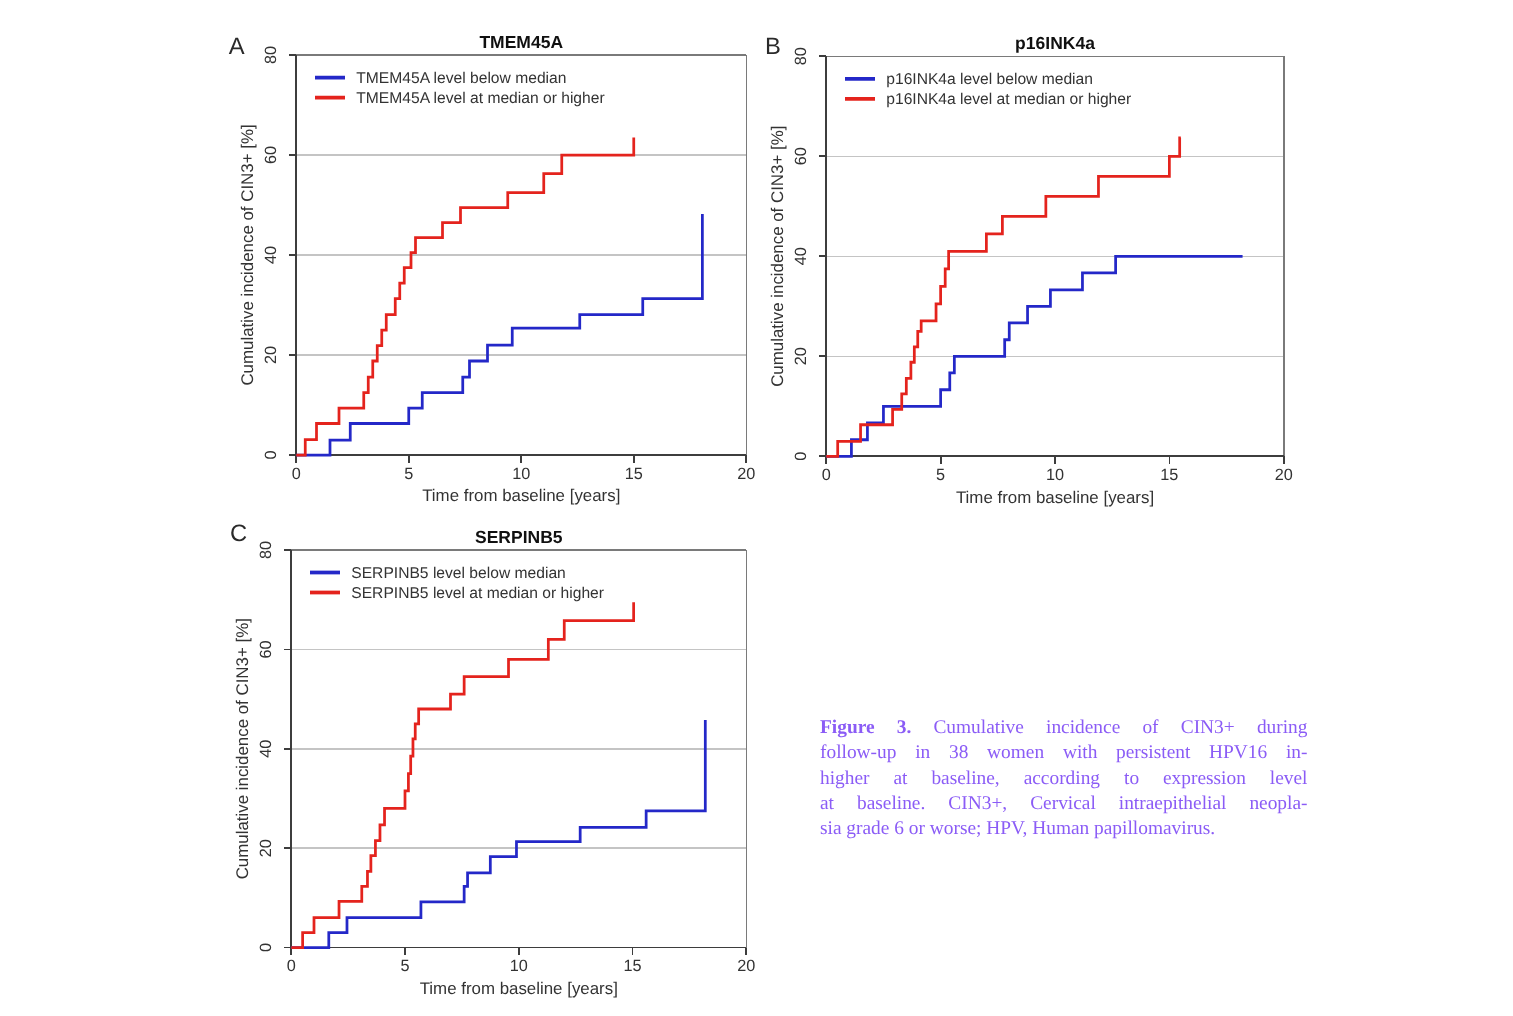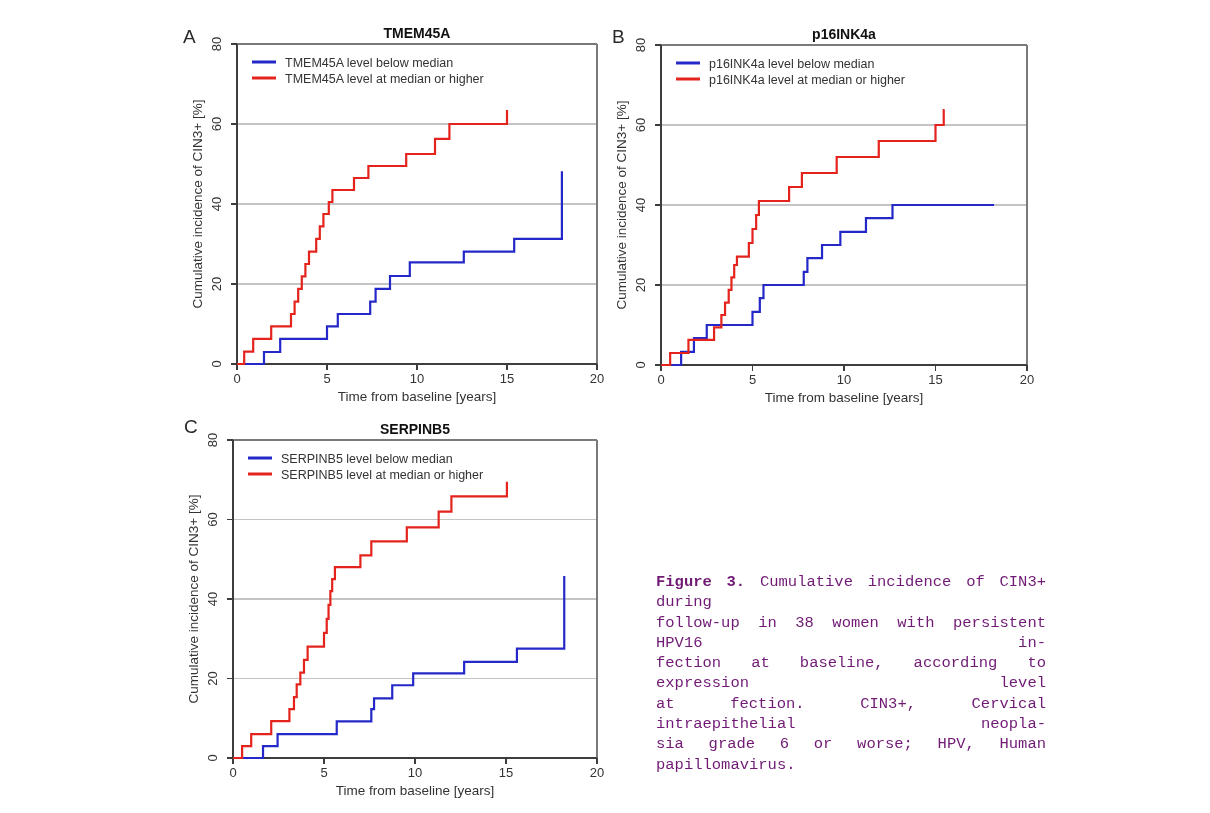--- a/index.html
+++ b/index.html
@@ -2,22 +2,22 @@
 <html><head>
 <meta charset="utf-8">
 <style>
   html,body{margin:0;padding:0;background:#ffffff;}
   #page{position:relative;width:1210px;height:813px;background:#ffffff;overflow:hidden;
         font-family:"Liberation Sans", sans-serif;}
   .panel{position:absolute;}
   .panel svg{display:block;}
   svg text{font-family:"Liberation Sans", sans-serif;}
   #caption{position:absolute;left:656px;top:572px;width:390px;
-           font-family:Liberation Mono, monospace;
-           font-size:15.5px;line-height:20.3px;color:#701a75;}
+           font-family:Liberation Serif, serif;
+           font-size:15.5px;line-height:20.3px;color:#8b5cf6;}
   .cl{text-align:justify;text-align-last:justify;white-space:normal;}
   .cl.last{text-align-last:left;}
   .b{font-weight:bold;}
 </style>
 </head>
 <body>
 
 <div id="page">
 
   <div class="panel" style="left: 170px; top: 5px;">
@@ -164,18 +164,18 @@
           <text x="111" y="78.5" font-size="12.5" fill="#333333">SERPINB5 level at median or higher</text>
         </g>
         <path d="M 63 358 L 93.03 358 L 93.03 346.075 L 107.59 346.075 L 107.59 334.15 L 166.74 334.15 L 166.74 321.43 L 201.32 321.43 L 201.32 309.1075 L 204.05 309.1075 L 204.05 298.375 L 222.25 298.375 L 222.25 285.2575 L 243.18 285.2575 L 243.18 273.3325 L 294.14 273.3325 L 294.14 261.805 L 346.92 261.805 L 346.92 248.6875 L 394.23999999999995 248.6875 L 394.23999999999995 175.945" fill="none" stroke="#2428c8" stroke-width="2.2" stroke-linejoin="miter" stroke-linecap="butt"></path>
         <path d="M 63 358 L 72.1 358 L 72.1 346.075 L 81.2 346.075 L 81.2 334.15 L 101.22 334.15 L 101.22 321.0325 L 119.42 321.0325 L 119.42 309.1075 L 123.97 309.1075 L 123.97 297.1825 L 126.69999999999999 297.1825 L 126.69999999999999 284.4625 L 130.34 284.4625 L 130.34 272.5375 L 133.98000000000002 272.5375 L 133.98000000000002 259.8175 L 137.62 259.8175 L 137.62 246.7 L 154 246.7 L 154 232.78750000000002 L 156.73000000000002 232.78750000000002 L 156.73000000000002 218.875 L 158.55 218.875 L 158.55 204.9625 L 160.37 204.9625 L 160.37 191.04999999999998 L 162.19 191.04999999999998 L 162.19 179.125 L 164.92 179.125 L 164.92 167.20000000000002 L 190.39999999999998 167.20000000000002 L 190.39999999999998 155.275 L 201.32 155.275 L 201.32 141.36249999999998 L 236.81 141.36249999999998 L 236.81 127.45000000000002 L 268.66 127.45000000000002 L 268.66 111.54999999999998 L 281.4 111.54999999999998 L 281.4 96.445 L 336.91 96.445 L 336.91 81.73750000000001" fill="none" stroke="#e4231d" stroke-width="2.2" stroke-linejoin="miter" stroke-linecap="butt"></path>
       </svg>
     </div>
 
   <div id="caption">
     <div class="cl"><span class="b">Figure 3.</span><span> Cumulative incidence of CIN3+ during</span></div>
     <div class="cl">follow-up in 38 women with persistent HPV16 in-</div>
-    <div class="cl">fection at baseline, according to expression level</div>
-    <div class="cl">at fection. CIN3+, Cervical intraepithelial neopla-</div>
+    <div class="cl">higher at baseline, according to expression level</div>
+    <div class="cl">at baseline. CIN3+, Cervical intraepithelial neopla-</div>
     <div class="cl last">sia grade 6 or worse; HPV, Human papillomavirus.</div>
   </div>
 
 </div>
 
 </body></html>

